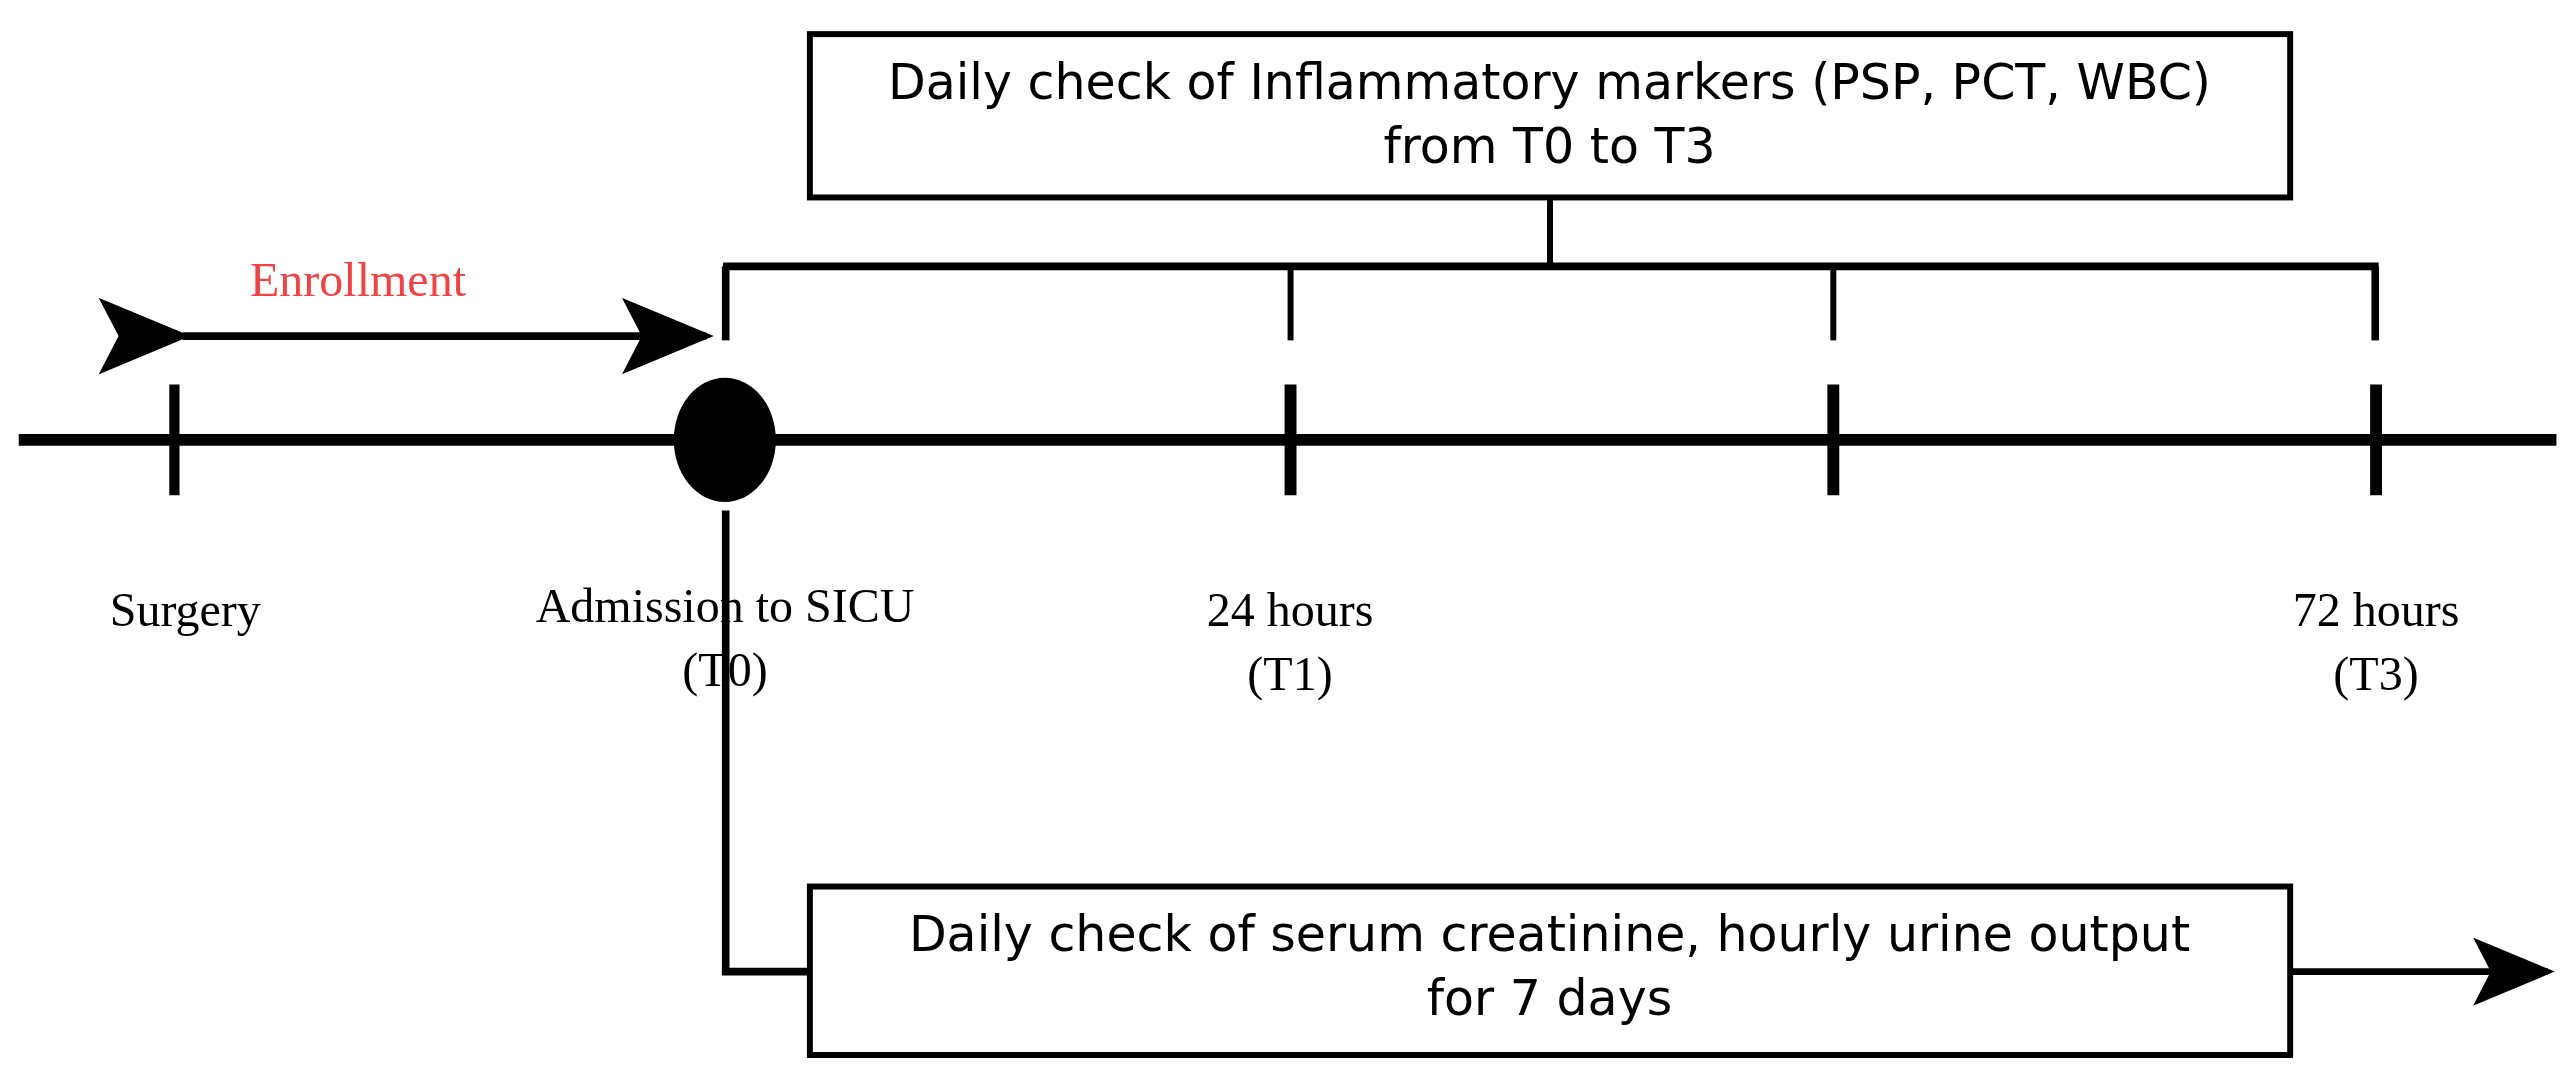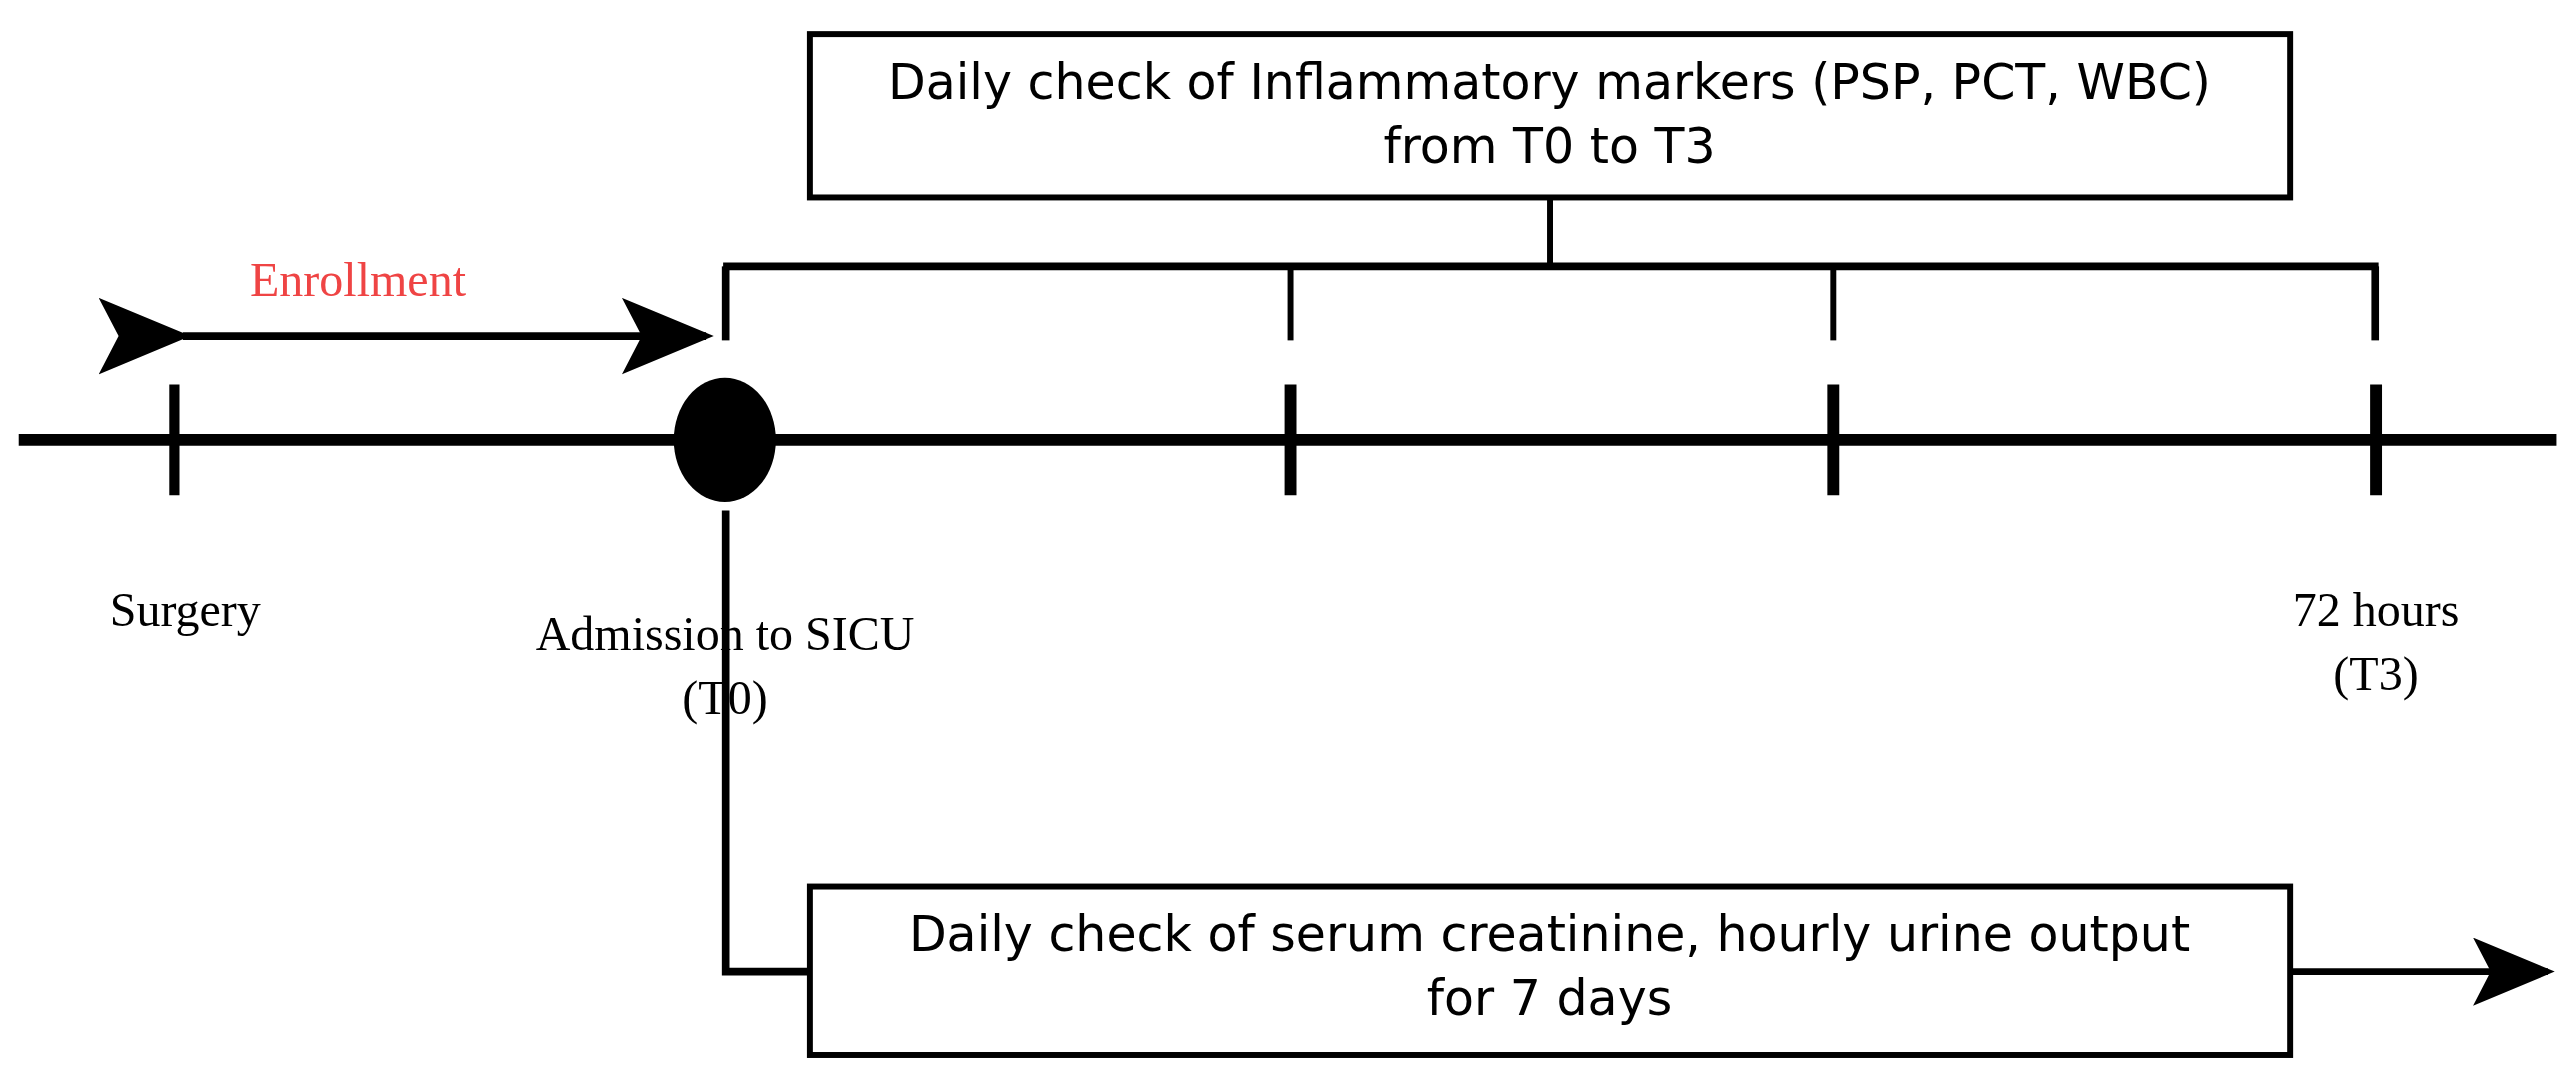--- a/index.html
+++ b/index.html
@@ -120,22 +120,24 @@
   <div class="boxtext" id="top-box-text">Daily check of Inflammatory markers (PSP, PCT, WBC)
 from T0 to T3</div>
 
   <div class="boxtext" id="bottom-box-text">Daily check of serum creatinine, hourly urine output
 for 7 days</div>
 
   <div id="enrollment-label">Enrollment</div>
 
   <div class="tick-label" style="left:6.8px; top:578px; width:357px;">Surgery</div>
 
-  <div class="tick-label" style="left:470px; top:602px; width:510px;">Admission to SICU
+  <div class="tick-label" style="left:470px; top:574px; width:510px;">Admission to SICU
 (T0)</div>
 
+  <div class="tick-label" style="left:1035px; top:578px; width:510px;">24 hours
+(T1)</div>
 
 
   <div class="tick-label" style="left:2121px; top:578px; width:510px;">72 hours
 (T3)</div>
 
 </div>
 
 
 </body></html>

